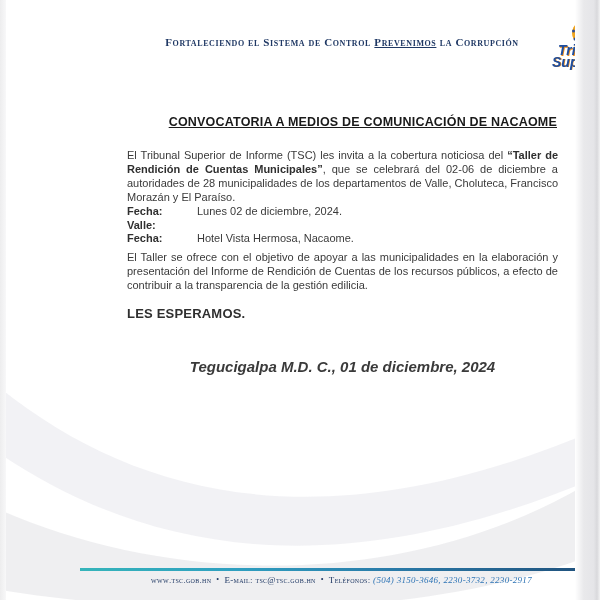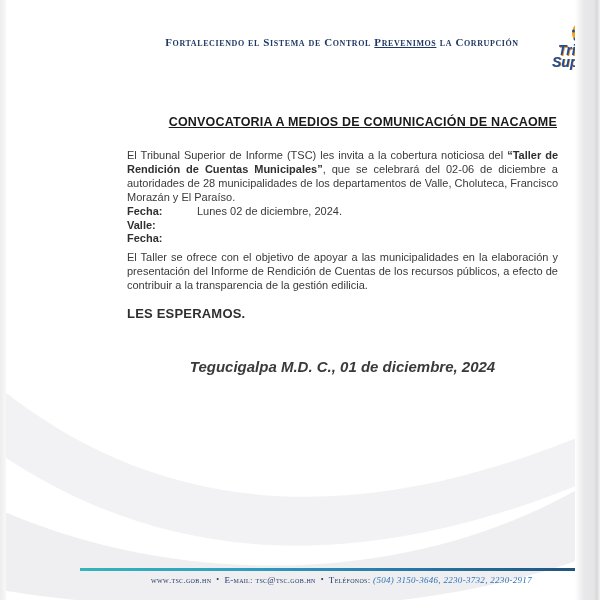--- a/index.html
+++ b/index.html
@@ -134,20 +134,21 @@
     <div class="details">
       <div class="row">
         <span class="lbl">Fecha:</span>
         <span class="val">Lunes 02 de diciembre, 2024.</span>
       </div>
       <div class="row">
         <span class="lbl">Valle:</span>
       </div>
       <div class="row">
         <span class="lbl">Fecha:</span>
+        <span class="val">Hotel Vista Hermosa, Nacaome.</span>
       </div>
     </div>
 
     <div class="para p2">El Taller se ofrece con el objetivo de apoyar a las municipalidades en la elaboración y presentación del Informe de Rendición de Cuentas de los recursos públicos, a efecto de contribuir a la transparencia de la gestión edilicia.</div>
 
     <div class="closing">LES ESPERAMOS.</div>
 
     <div class="dateline">Tegucigalpa M.D. C., 01 de diciembre, 2024</div>
 
     <div class="footer-line"></div>

